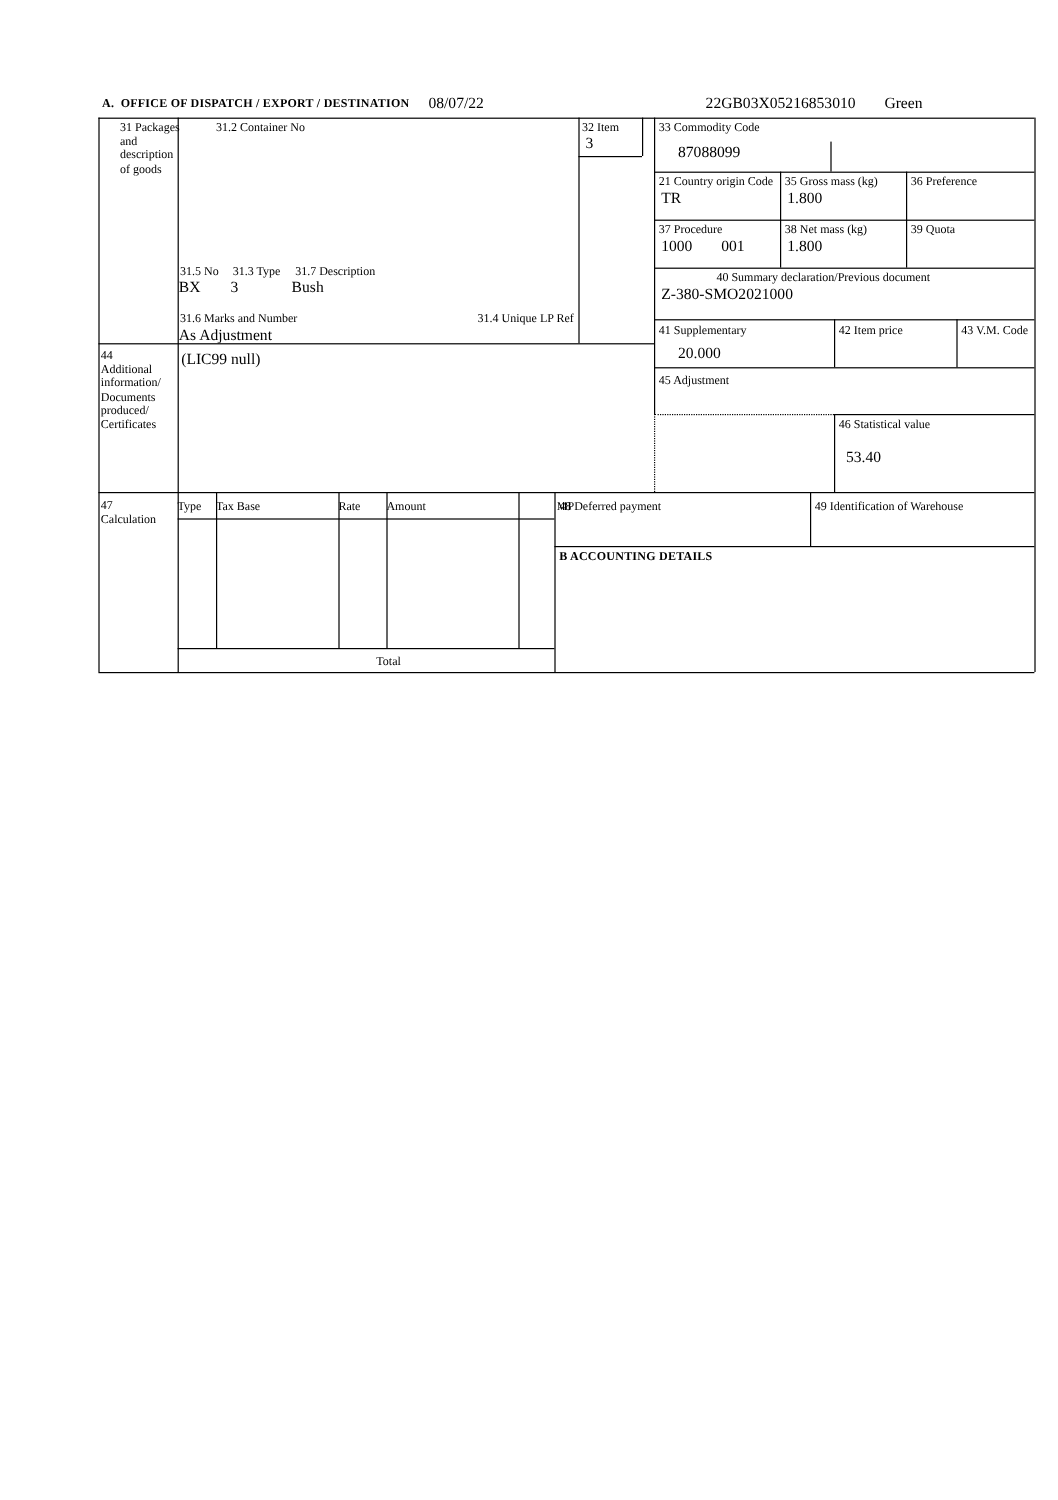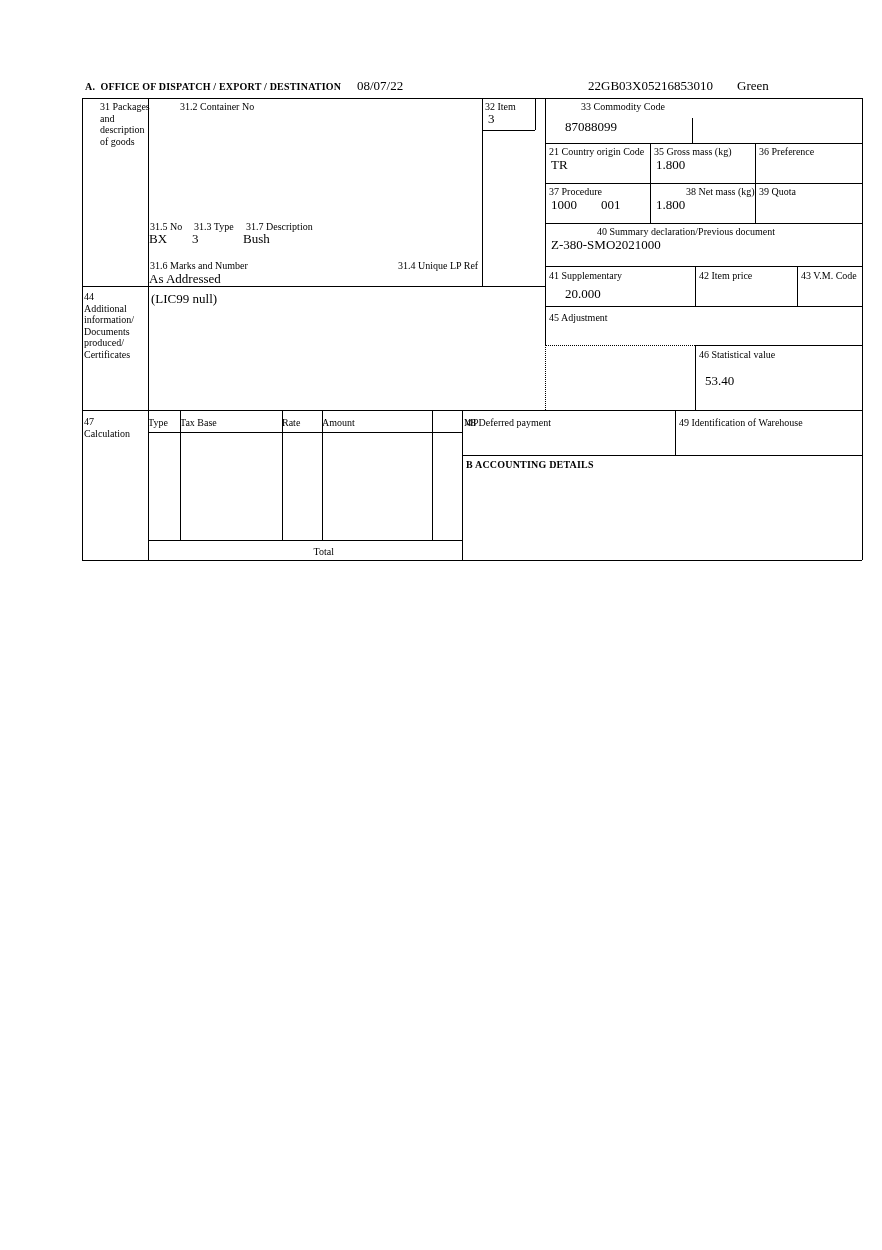--- a/index.html
+++ b/index.html
@@ -39,38 +39,38 @@
 
   <div class="lbl" style="left:152px;top:101px;margin-left:28px;">31.2 Container No</div>
   <div class="lbl" style="left:150px;top:221px;">31.5 No</div>
   <div class="lbl" style="left:194px;top:221px;">31.3 Type</div>
   <div class="lbl" style="left:246px;top:221px;">31.7 Description</div>
   <div class="val" style="left:149px;top:232px;">BX</div>
   <div class="val" style="left:192px;top:232px;">3</div>
   <div class="val" style="left:243px;top:232px;">Bush</div>
   <div class="lbl" style="left:150px;top:260px;">31.6 Marks and Number</div>
   <div class="lbl" style="left:398px;top:260px;">31.4 Unique LP Ref</div>
-  <div class="val" style="left:149px;top:272px;">As Addressed</div>
+  <div class="val" style="left:149px;top:272px;">As Adjustment</div>
 
   <div class="lbl" style="left:485px;top:101px;">32 Item</div>
   <div class="val" style="left:488px;top:112px;">3</div>
 
-  <div class="lbl" style="left:549px;top:101px;margin-left:32px;">33 Commodity Code</div>
+  <div class="lbl" style="left:549px;top:101px;">33 Commodity Code</div>
   <div class="val" style="left:565px;top:120px;">87088099</div>
 
   <div class="lbl" style="left:549px;top:146px;">21 Country origin Code</div>
   <div class="val" style="left:551px;top:158px;">TR</div>
   <div class="lbl" style="left:654px;top:146px;">35 Gross mass (kg)</div>
   <div class="val" style="left:656px;top:158px;">1.800</div>
   <div class="lbl" style="left:759px;top:146px;">36 Preference</div>
 
   <div class="lbl" style="left:549px;top:186px;">37 Procedure</div>
   <div class="val" style="left:551px;top:198px;">1000</div>
   <div class="val" style="left:601px;top:198px;">001</div>
-  <div class="lbl" style="left:654px;top:186px;margin-left:32px;">38 Net mass (kg)</div>
+  <div class="lbl" style="left:654px;top:186px;">38 Net mass (kg)</div>
   <div class="val" style="left:656px;top:198px;">1.800</div>
   <div class="lbl" style="left:759px;top:186px;">39 Quota</div>
 
   <div class="lbl" style="left:549px;top:226px;margin-left:48px;">40 Summary declaration/Previous document</div>
   <div class="val" style="left:551px;top:238px;">Z-380-SMO2021000</div>
 
   <div class="lbl" style="left:549px;top:270px;">41 Supplementary</div>
   <div class="val" style="left:565px;top:287px;">20.000</div>
   <div class="lbl" style="left:699px;top:270px;">42 Item price</div>
   <div class="lbl" style="left:801px;top:270px;">43 V.M. Code</div>

